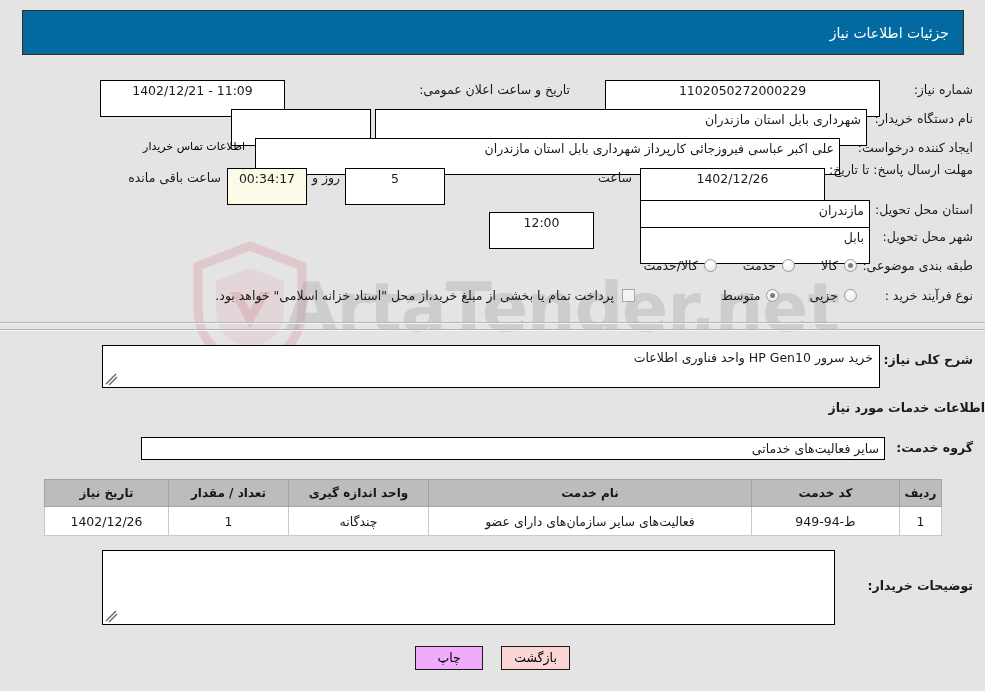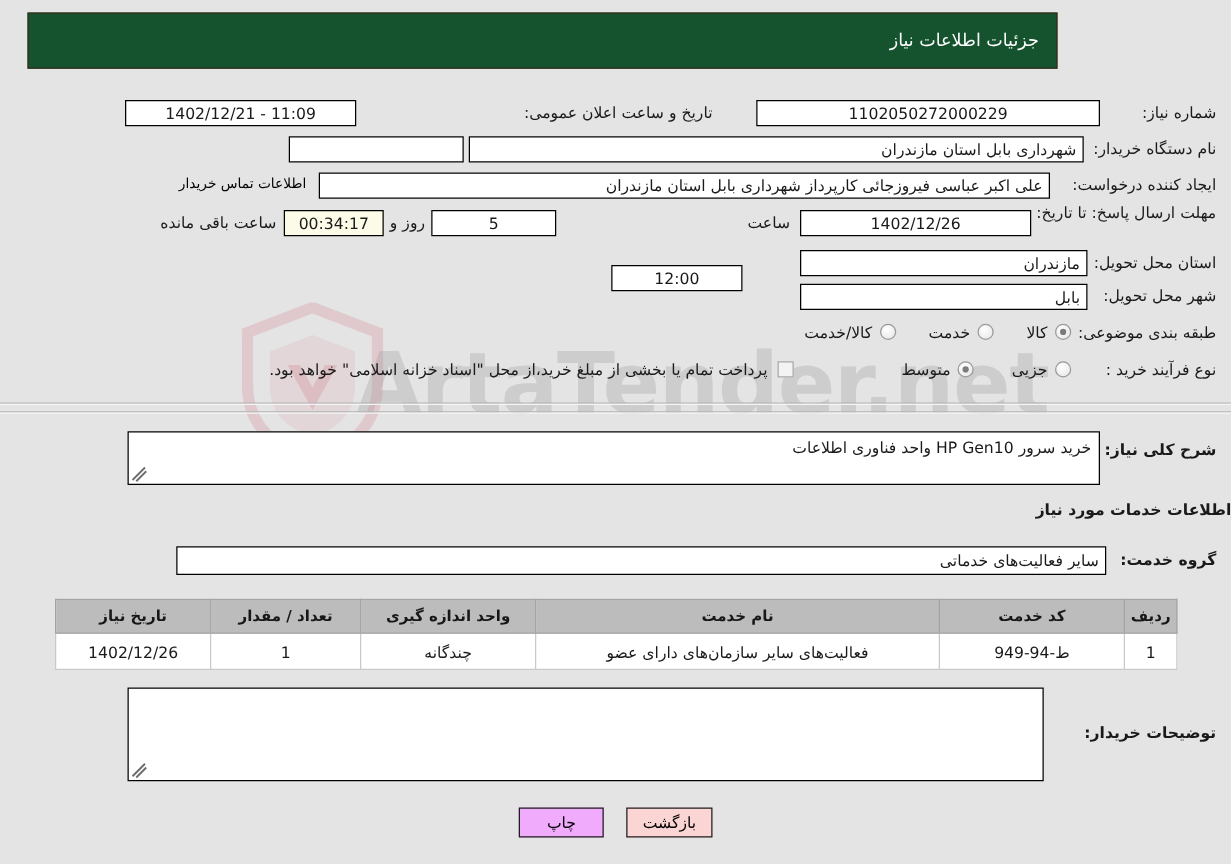--- a/index.html
+++ b/index.html
@@ -33,22 +33,22 @@
     white-space: nowrap;
   }
   .wm-shield {
     position: absolute; left: 0px; top: 12px;
     width: 120px; height: 128px;
   }
 
   
   .titlebar {
     position: absolute; left: 22px; top: 10px;
-    width: 824px; height: 45px;
-    background: #14532d;
+    width: 942px; height: 45px;
+    background: #0369a1;
     border: 1px solid #3a2d1c;
     color: #ffffff;
     display: flex; align-items: center; justify-content: flex-start;
     padding: 0 14px;
     font-size: 14px;
     z-index: 2;
   }
 
   
   .panel-top {
@@ -56,21 +56,21 @@
     width: 985px; height: 255px;
     z-index: 2;
   }
   .rowline { position: absolute; display: flex; align-items: center; }
   .lbl { color: #1a1a1a; font-size: 12.5px; white-space: nowrap; }
   .lbl.b { font-weight: bold; }
 
   .box {
     border: 1px solid #000;
     background: #ffffff;
-    height: 21px;
+    height: 37px;
     line-height: 19px;
     font-size: 12.5px;
     padding: 0 5px;
     overflow: hidden;
     white-space: nowrap;
   }
   .box.ctr { text-align: center; }
   .box.rt  { text-align: right; }
   .box.cream { background: #fbfbe7; }
 

